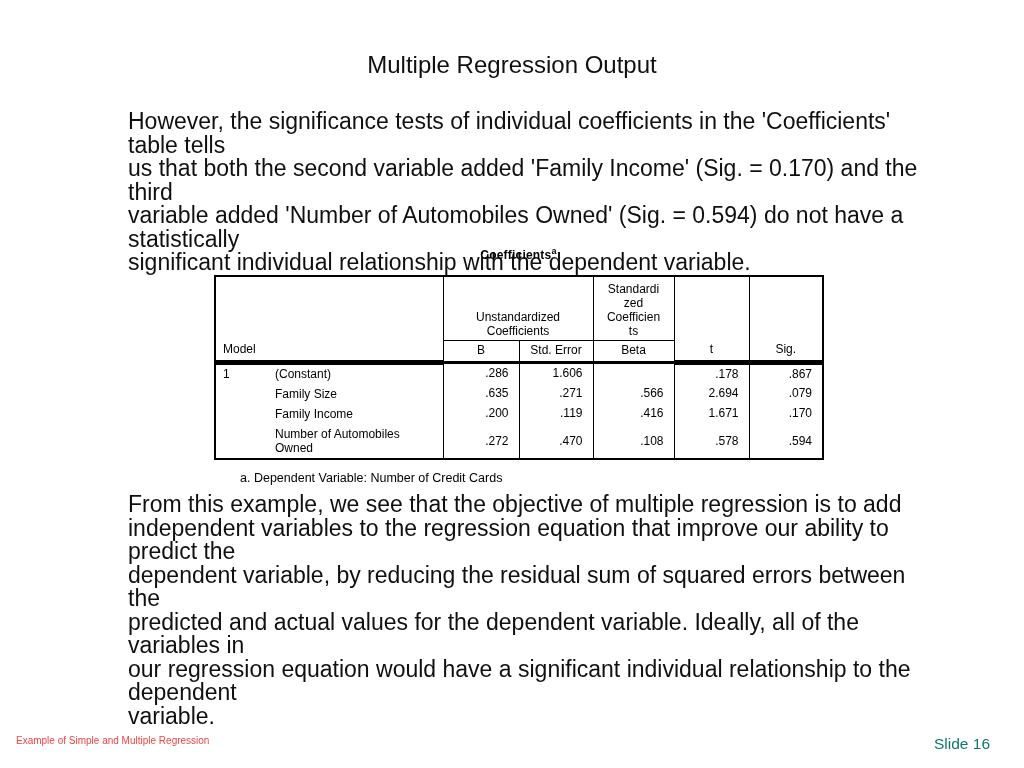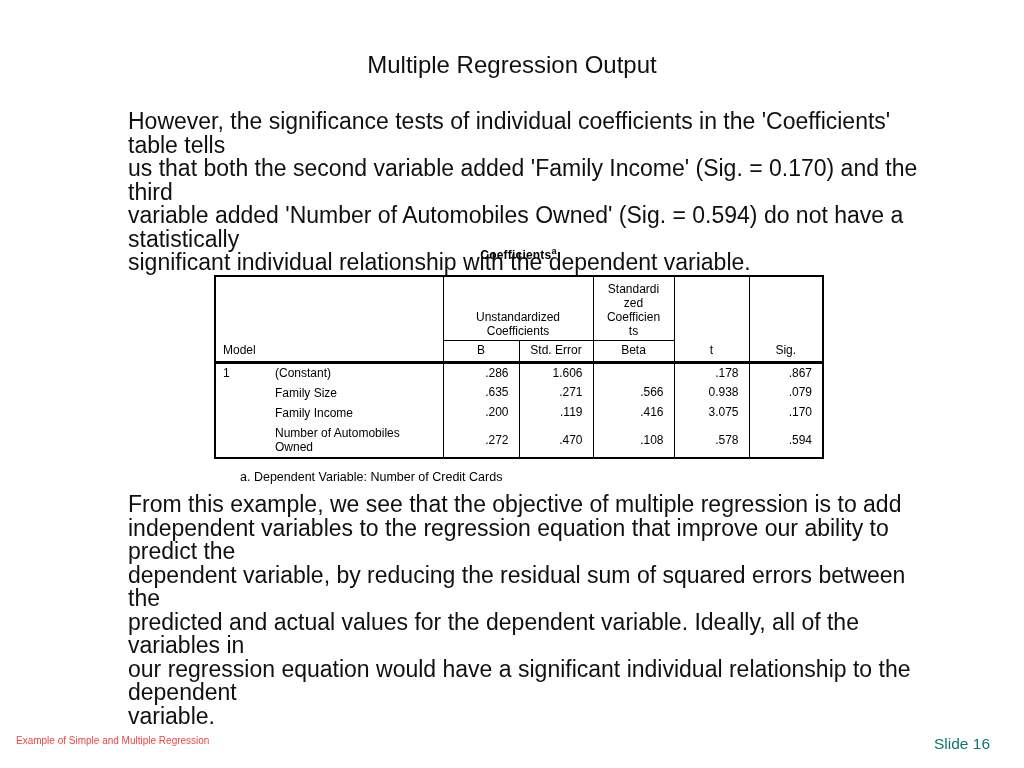--- a/index.html
+++ b/index.html
@@ -39,21 +39,21 @@
   table.spss col.c-t     { width:75px; }
   table.spss col.c-sig   { width:74px; }
   table.spss th { font-weight:normal; }
   .vline { border-right:1px solid #000; }
   th.h-span {
     text-align:center; vertical-align:bottom; white-space:pre-line;
     border-bottom:1px solid #000; padding:3px 2px 2px 2px; height:64px;
   }
   th.h-merged {
     vertical-align:bottom; padding:12px 6px 4px 7px; text-align:left;
-    border-bottom:3px solid #000000;
+    border-bottom:5px solid #000000;
   }
   th.h-merged.center { text-align:center; padding-left:2px; padding-right:2px; }
   tr.h-row2 th {
     text-align:center; vertical-align:middle; height:22px;
     border-bottom:3px solid #000; padding:1px 2px 3px 2px;
   }
   td.model-cell { padding:2px 4px 2px 7px; vertical-align:middle; }
   td.model-cell .model-no { display:inline-block; width:52px; vertical-align:middle; }
   td.model-cell .var-label { display:inline-block; width:142px; vertical-align:middle; }
   td.num { text-align:right; padding:2px 10px 2px 2px; vertical-align:middle; height:20px; }
@@ -119,31 +119,31 @@
           <td class="num vline">.178</td>
           <td class="num">.867</td>
         </tr>
         <tr>
           <td class="model-cell vline">
             <span class="model-no"></span><span class="var-label">Family Size</span>
           </td>
           <td class="num vline">.635</td>
           <td class="num vline">.271</td>
           <td class="num vline">.566</td>
-          <td class="num vline">0.938</td>
+          <td class="num vline">2.694</td>
           <td class="num">.079</td>
         </tr>
         <tr>
           <td class="model-cell vline">
             <span class="model-no"></span><span class="var-label">Family Income</span>
           </td>
           <td class="num vline">.200</td>
           <td class="num vline">.119</td>
           <td class="num vline">.416</td>
-          <td class="num vline">3.075</td>
+          <td class="num vline">1.671</td>
           <td class="num">.170</td>
         </tr>
         <tr class="data-row-tall">
           <td class="model-cell vline">
             <span class="model-no"></span><span class="var-label">Number of Automobiles Owned</span>
           </td>
           <td class="num vline">.272</td>
           <td class="num vline">.470</td>
           <td class="num vline">.108</td>
           <td class="num vline">.578</td>

